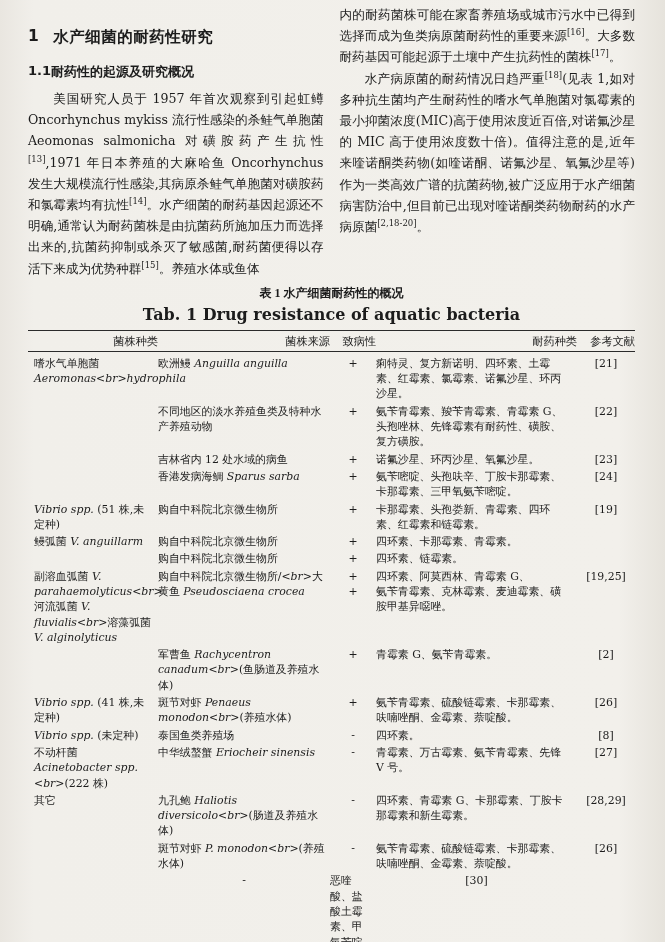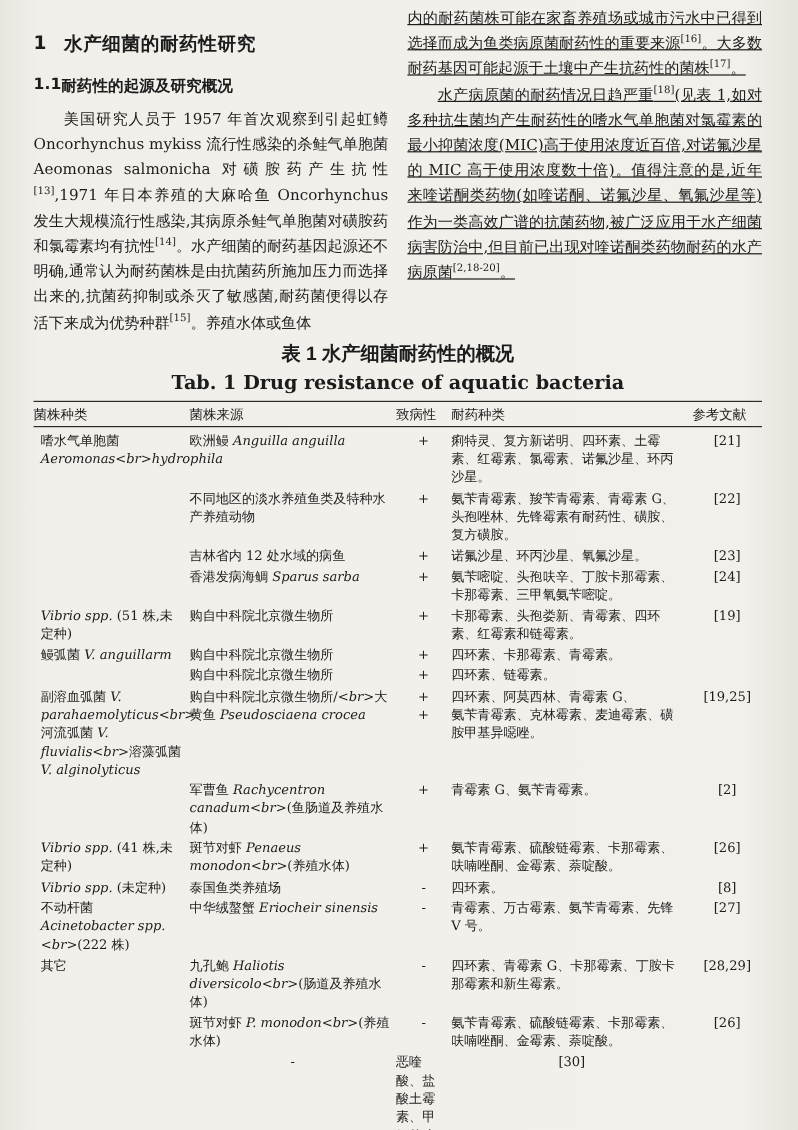--- a/index.html
+++ b/index.html
@@ -11,33 +11,33 @@
   }
   .page{box-sizing:border-box;width:665px;height:942px;padding:0 30px 0 28px;position:relative;}
   .cols{display:flex;gap:16px;}
   .col{flex:1;min-width:0;}
   .h1{font-family:"DejaVu Sans","Liberation Sans",sans-serif;font-weight:bold;font-size:15.5px;
       margin:27px 0 15px 0;letter-spacing:.5px;display:flex;gap:14px;}
   .h2{font-family:"DejaVu Sans","Liberation Sans",sans-serif;font-weight:bold;font-size:13px;
       margin:9px 0 7px 0;display:flex;}
   p.body{font-size:12.6px;line-height:21.2px;text-align:justify;margin:0;text-indent:2em;}
   p.body.noindent{text-indent:0;}
-  .topcol-right{padding-top:4px;text-decoration:underline;}
+  .topcol-right{padding-top:4px;}
   sup{font-size:8.5px;line-height:0;}
   i{font-style:italic;}
 
   
   .tblwrap{margin-top:6px;}
-  .cap-zh{font-family:Liberation Sans, sans-serif;font-weight:bold;font-size:16px;
+  .cap-zh{font-family:Liberation Serif, serif;font-weight:bold;font-size:12px;
           text-align:center;margin:2px 0 3px 0;}
   .cap-en{font-size:16px;text-align:center;margin:0 0 6px 0;font-weight:bold;}
   .tbl{border-top:1.6px solid #2b2b2b;border-bottom:1.6px solid #2b2b2b;}
   .thead,.trow{display:grid;grid-template-columns:130px 172px 46px 201px 58px;}
   .thead{border-bottom:1px solid #2b2b2b;padding:3px 0 2px 0;font-size:11.2px;}
-  .thead .hcell{text-align:left;}
+  .thead .hcell{text-align:right;}
   .tbody{padding:3px 0 4px 0;}
   .trow{padding:1px 0;}
   .cell{font-size:10.9px;line-height:15.3px;white-space:pre-line;}
   .c-species{padding-left:6px;padding-right:6px;}
   .c-source{padding-right:4px;}
   .c-path{text-align:center;}
   .c-drugs{padding-right:6px;}
   .c-ref{text-align:center;}
 </style>
 </head>

